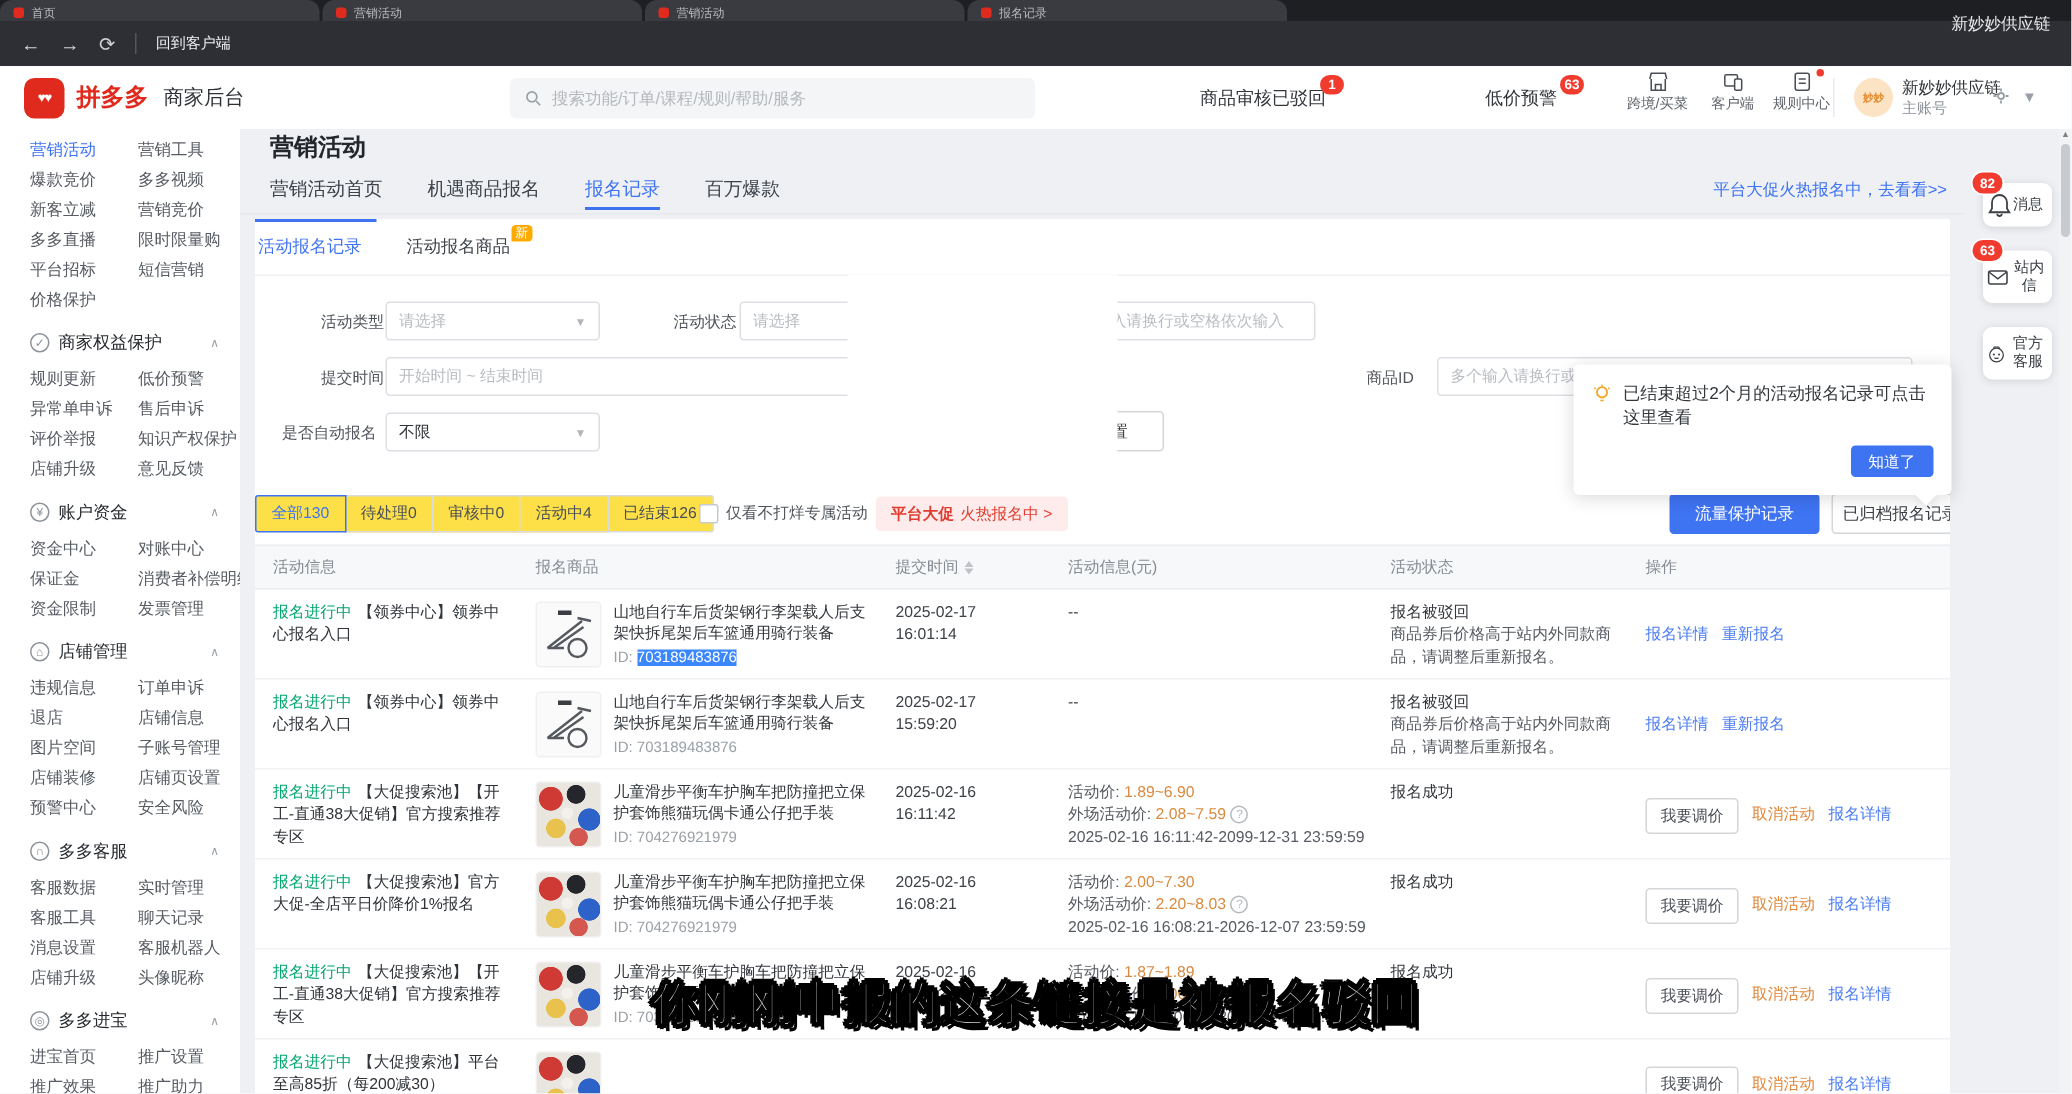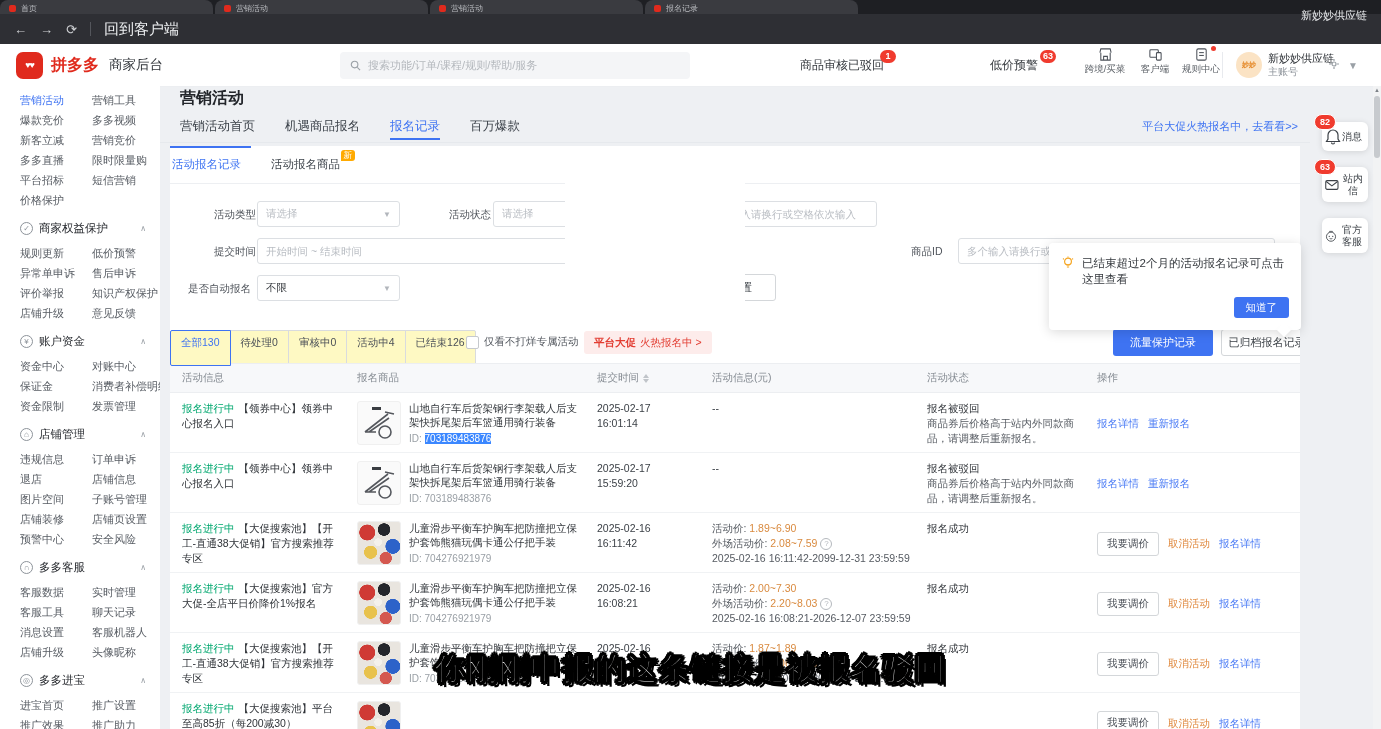--- a/index.html
+++ b/index.html
@@ -5,21 +5,21 @@
   html,body{margin:0;padding:0;}
   body{width:1381px;height:729px;overflow:hidden;font-family:"Liberation Sans","DejaVu Sans",sans-serif;background:#eef0f3;position:relative;}
   #screen{position:absolute;inset:0;overflow:hidden;}
   
   .tabstrip{position:absolute;left:0;top:0;right:0;height:14px;background:#1e1f23;display:flex;}
   .btab{width:195px;margin-right:2px;background:#3a3b40;border-radius:8px 8px 0 0;display:flex;align-items:center;gap:5px;padding:3px 9px 0;color:#b8babe;font-size:8px;overflow:hidden;white-space:nowrap;}
   .fav{width:7px;height:7px;border-radius:2px;background:#e02a1d;flex:none;}
   .addrbar{position:absolute;left:0;top:14px;right:0;height:30px;background:#2e2f34;display:flex;align-items:center;gap:13px;padding:0 14px;color:#d6d8db;font-size:12px;}
   .navic{font-size:13px;color:#cfd1d4;line-height:1;}
   .addrdiv{width:1px;height:14px;background:#54565c;}
-  .addrtext{color:#eceef0;font-size:15px;}
+  .addrtext{color:#eceef0;font-size:10px;}
   .chromeprofile{position:absolute;right:14px;top:0;height:30px;display:flex;align-items:center;color:#e8eaec;font-size:11px;}
   
   .apphead{position:absolute;left:0;top:44px;right:0;height:42px;background:#fff;border-bottom:1px solid #eceef1;display:flex;align-items:center;}
   .logo{width:27px;height:27px;background:#e02a1d;border-radius:7px;margin-left:16px;display:flex;align-items:center;justify-content:center;color:#fff;font-size:9px;letter-spacing:-1px;}
   .brand{color:#e02a1d;font-size:16px;font-weight:bold;margin-left:8px;}
   .portal{color:#2f3338;font-size:13.5px;margin-left:10px;}
   .searchbox{position:absolute;left:340px;width:330px;height:27px;background:#f4f5f7;border-radius:4px;display:flex;align-items:center;gap:7px;padding:0 10px;color:#b4b8bd;font-size:11px;}
   .hlink{position:absolute;font-size:12px;color:#33373c;}
   .hbadge{position:absolute;top:-7px;background:#f03b2e;color:#fff;font-size:9px;border-radius:8px;min-width:10px;height:13px;line-height:13px;padding:0 3px;text-align:center;font-weight:bold;}
   .quick{position:absolute;top:3px;width:46px;display:flex;flex-direction:column;align-items:center;gap:1px;color:#5d6268;font-size:9.5px;}
@@ -57,21 +57,21 @@
   .ph{color:#b9bdc3;}
   .selval{color:#2f3338;}
   .chev{color:#b2b6bc;font-size:8px;}
   .fin{position:absolute;height:26px;border:1px solid #dcdfe3;border-radius:3px;box-sizing:border-box;padding:0 8px;font-size:10.5px;color:#2f3338;outline:none;font-family:inherit;}
   .fin::placeholder{color:#b9bdc3;}
   .btn{position:absolute;height:27px;border-radius:3px;font-size:11px;display:flex;align-items:center;justify-content:center;box-sizing:border-box;cursor:pointer;}
   .btn.primary{background:#3e73f2;color:#fff;border:none;}
   .btn.plain{background:#fff;color:#3c4147;border:1px solid #d4d7da;}
   
   .chips{position:absolute;left:0;top:184px;display:flex;}
-  .chip{height:36px;line-height:23px;padding:0 10px;border:1px solid #d9dbde;margin-left:-1px;font-size:10.5px;color:#4a4f57;background:#fef9c3;box-sizing:border-box;cursor:pointer;}
+  .chip{height:25px;line-height:23px;padding:0 10px;border:1px solid #d9dbde;margin-left:-1px;font-size:10.5px;color:#4a4f57;background:#fde047;box-sizing:border-box;cursor:pointer;}
   .chip:first-child{border-radius:2px 0 0 2px;margin-left:0;}
   .chip:last-child{border-radius:0 2px 2px 0;}
   .chip.act{color:#3e73f2;border-color:#3e73f2;position:relative;z-index:1;}
   .cbwrap{position:absolute;left:296px;top:189px;display:flex;align-items:center;gap:5px;font-size:10.5px;color:#50555c;}
   .cb{width:11px;height:11px;border:1px solid #c6c9cd;border-radius:2px;background:#fff;}
   .promopill{position:absolute;left:414px;top:185px;height:23px;background:#fdeceb;border-radius:3px;display:flex;align-items:center;gap:4px;padding:0 10px;font-size:10.5px;color:#e23c31;}
   .promopill b{font-weight:bold;}
   
   .tablewrap{position:absolute;left:0;top:217px;right:0;}
   .th,.tr{display:grid;grid-template-columns:175px 240px 115px 215px 170px 215px;}

